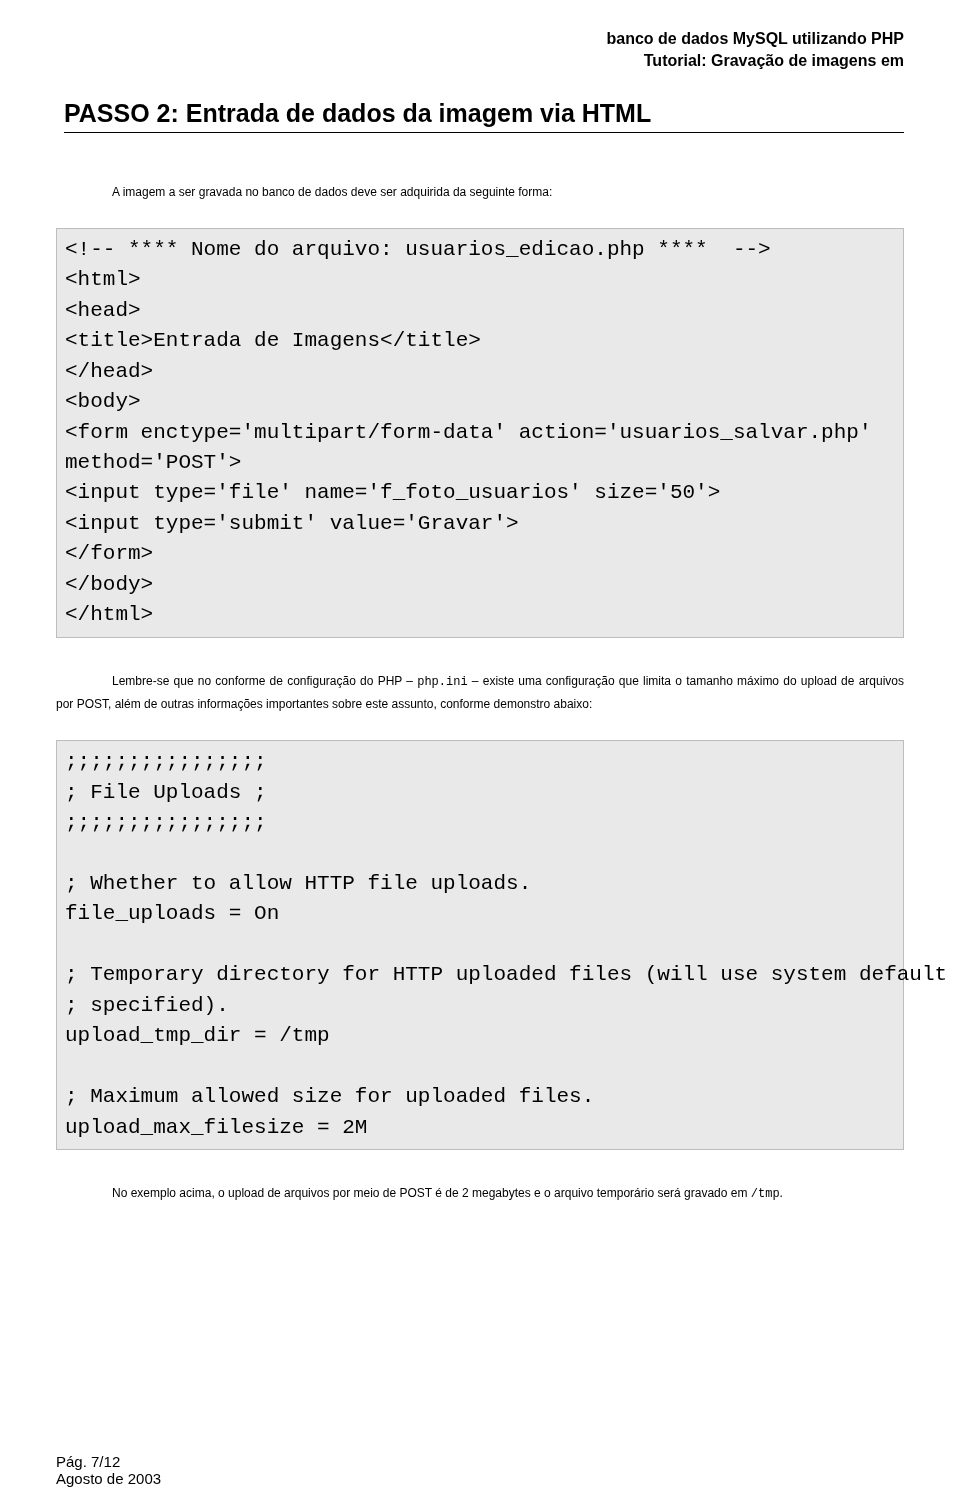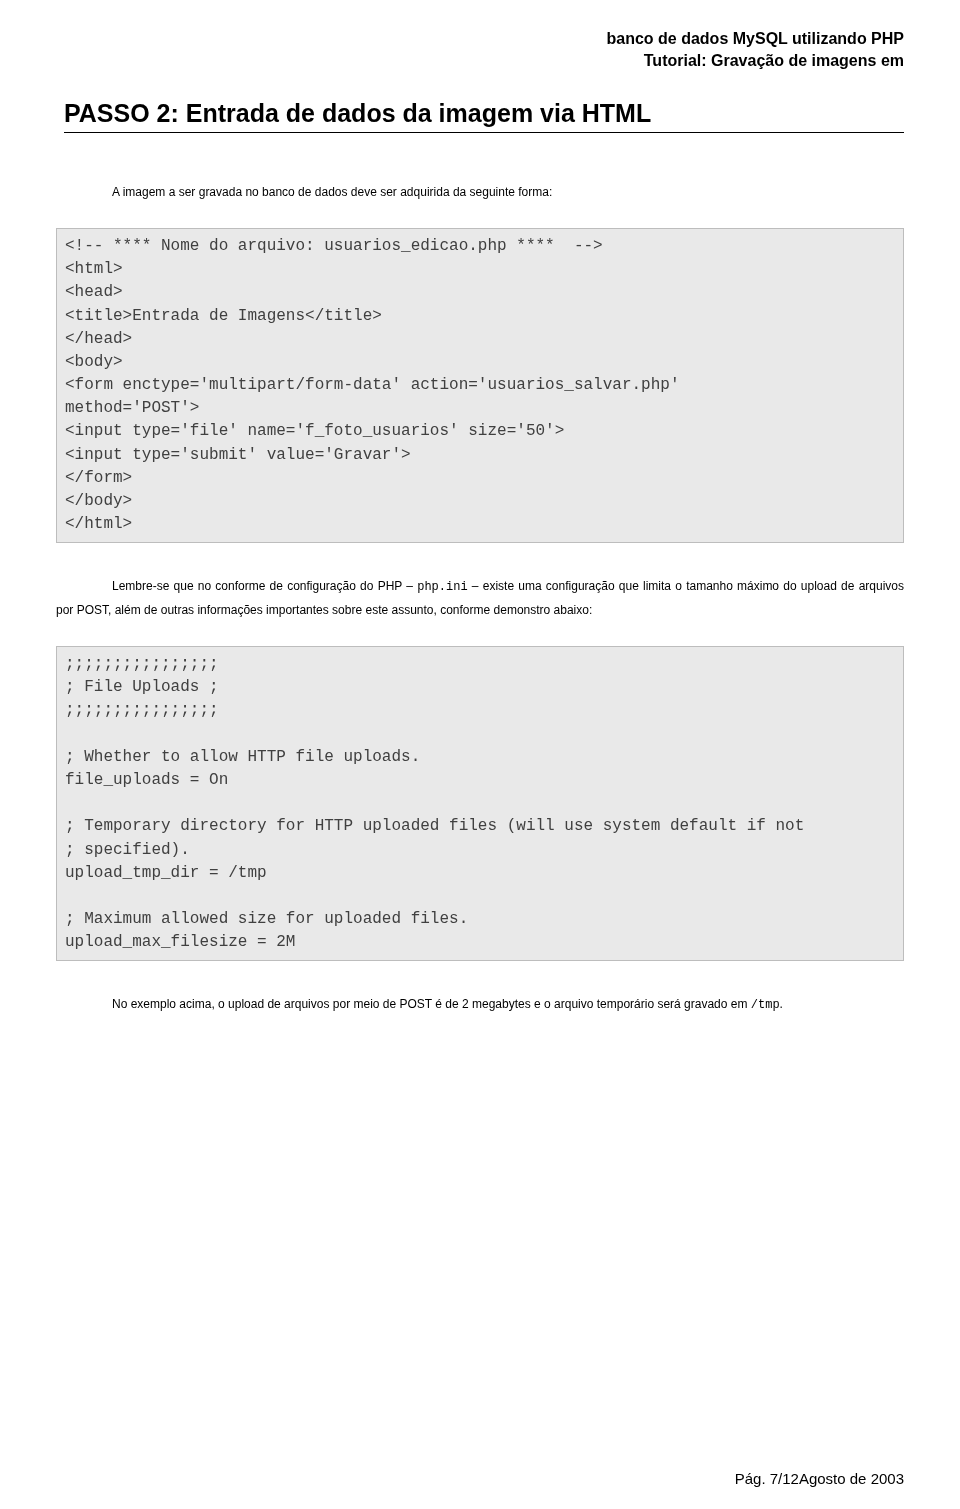--- a/index.html
+++ b/index.html
@@ -31,38 +31,39 @@
     font-size: 12px;
     line-height: 1.9;
     text-align: justify;
     margin-bottom: 24px;
   }
   .para.indent { text-indent: 56px; }
   .code-box {
     background: #e9e9e9;
     border: 1px solid #bdbdbd;
     font-family: "Courier New", Courier, monospace;
-    font-size: 16px;
+    font-size: 21px;
     line-height: 1.45;
     padding: 6px 8px;
     white-space: pre;
     margin-bottom: 32px;
-    color: #404040;
+    color: #000000;
   }
   .inline-code {
     font-family: "Courier New", Courier, monospace;
   }
   .footer {
     position: absolute;
     bottom: 22px;
     left: 56px;
     right: 56px;
     display: flex;
     justify-content: flex-end;
     font-size: 15px;
+    flex-direction: column;
   }
 </style>
 </head>
 <body>
 
 <div class="header-right">
   <div>banco de dados MySQL utilizando PHP</div>
   <div>Tutorial: Gravação de imagens em</div>
 </div>
 

